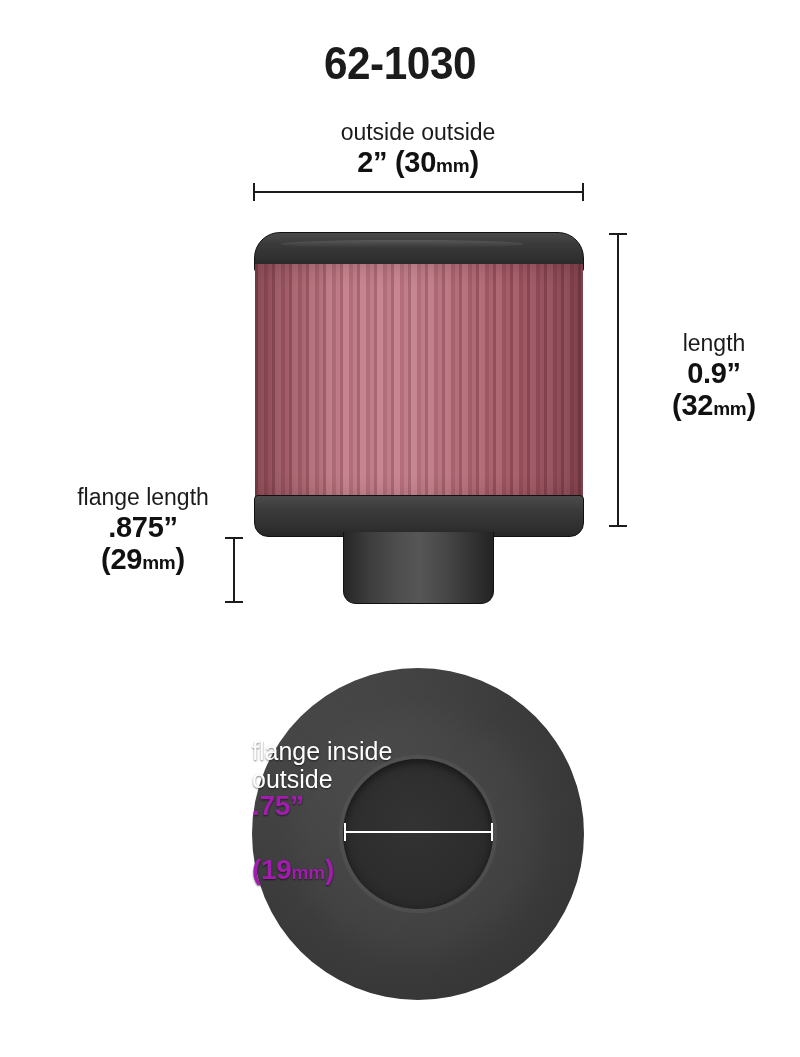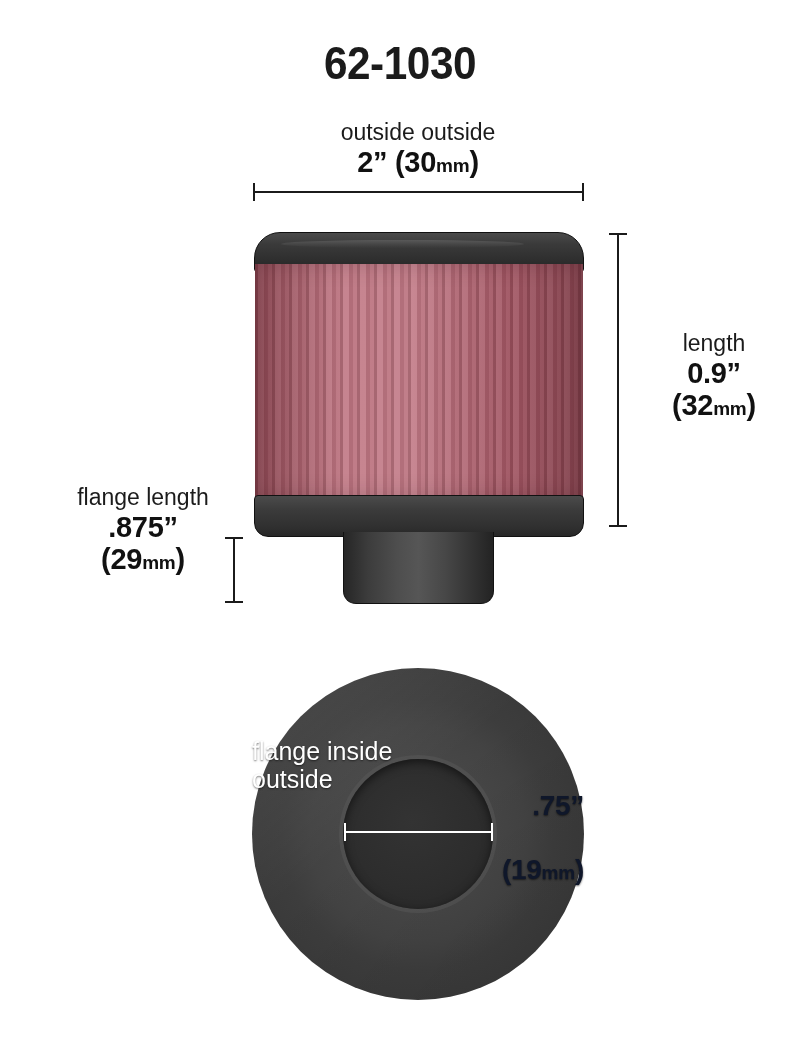--- a/index.html
+++ b/index.html
@@ -233,22 +233,22 @@
     line-height: 1.13;
     text-shadow: 0 1px 2px rgba(0,0,0,0.55);
     white-space: nowrap;
     margin-top: 45px;
   }
   .flange-val-top,
   .flange-val-bot {
     position: absolute;
     left: 0;
     width: 332px;
-    text-align: right;
-    color: #0f172a;
+    text-align: left;
+    color: #a21caf;
     font-size: 28px;
     font-weight: bold;
     letter-spacing: -0.3px;
     text-shadow: 0 1px 2px rgba(0,0,0,0.6);
     white-space: nowrap;
   }
   .flange-val-top { top: 122px; }
   .flange-val-bot { top: 186px; }
   .flange-val-bot .unit-sm { font-size: 19px; }
 

